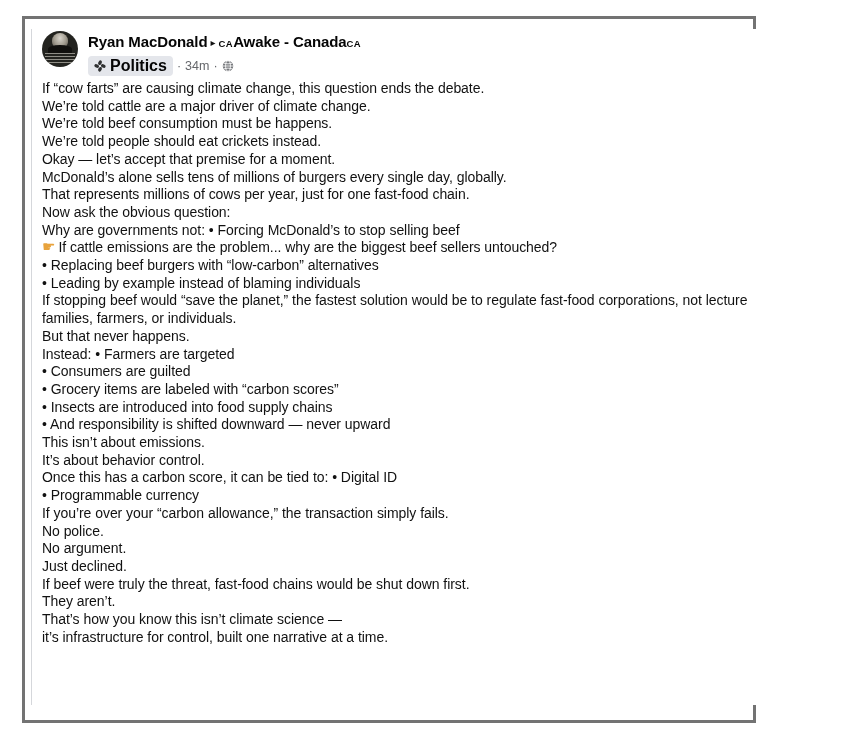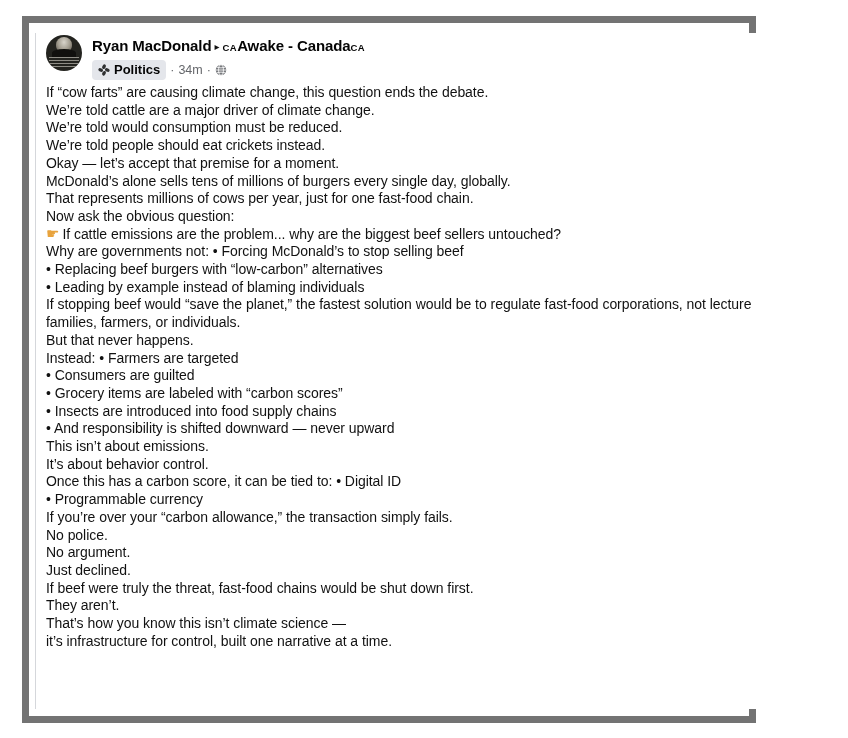--- a/index.html
+++ b/index.html
@@ -6,21 +6,21 @@
   html, body {
     width: 848px; height: 738px;
     background: #ffffff;
     font-family: "Liberation Sans", "DejaVu Sans", sans-serif;
     overflow: hidden;
   }
   .frame {
     position: absolute;
     left: 22px; top: 16px;
     width: 734px; height: 707px;
-    border: 7px solid #737373;
+    border: 3px solid #737373;
     background: #ffffff;
   }
   .card {
     position: absolute;
     left: 6px; top: 10px;
     width: 770px; height: 676px;
     border-left: 1px solid #d5d7db;
     padding-left: 10px;
     background: #ffffff;
   }
@@ -62,21 +62,21 @@
   }
   .meta-row {
     margin-top: 3px;
     display: flex; align-items: center; gap: 4px;
     font-size: 12.5px; color: #65676b; line-height: 16px;
   }
   .badge {
     display: inline-flex; align-items: center; gap: 4px;
     background: #e4e6eb; color: #050505;
     border-radius: 4px; padding: 2px 6px;
-    font-size: 13px; font-weight: 600;
+    font-size: 16px; font-weight: 600;
     cursor: pointer;
   }
   .badge svg { display: block; }
   .dot { color: #65676b; }
   .time { cursor: pointer; text-align: right; }
   .globe { display: inline-flex; align-items: center; }
   .globe svg { display: block; }
   
   .post-body {
     margin-top: 4px;
@@ -139,28 +139,28 @@
             </svg>
           </span>
         </div>
       </div>
     </div>
 
     <div class="post-body">
 
     <div class="line"><span class="line-text">If “cow farts” are causing climate change, this question ends the debate.</span></div>
         <div class="line"><span class="line-text">We’re told cattle are a major driver of climate change.</span></div>
-        <div class="line"><span class="line-text">We’re told would consumption must be reduced.</span></div>
+        <div class="line"><span class="line-text">We’re told beef consumption must be happens.</span></div>
         <div class="line"><span class="line-text">We’re told people should eat crickets instead.</span></div>
         <div class="line"><span class="line-text">Okay — let’s accept that premise for a moment.</span></div>
         <div class="line"><span class="line-text">McDonald’s alone sells tens of millions of burgers every single day, globally.</span></div>
         <div class="line"><span class="line-text">That represents millions of cows per year, just for one fast-food chain.</span></div>
         <div class="line"><span class="line-text">Now ask the obvious question:</span></div>
+        <div class="line"><span class="line-text">Why are governments not: • Forcing McDonald’s to stop selling beef</span></div>
         <div class="line"><span class="emoji">☛</span><span class="line-text">If cattle emissions are the problem... why are the biggest beef sellers untouched?</span></div>
-        <div class="line"><span class="line-text">Why are governments not: • Forcing McDonald’s to stop selling beef</span></div>
         <div class="line"><span class="line-text">• Replacing beef burgers with “low-carbon” alternatives</span></div>
         <div class="line"><span class="line-text">• Leading by example instead of blaming individuals</span></div>
         <div class="line"><span class="line-text">If stopping beef would “save the planet,” the fastest solution would be to regulate fast-food corporations, not lecture families, farmers, or individuals.</span></div>
         <div class="line"><span class="line-text">But that never happens.</span></div>
         <div class="line"><span class="line-text">Instead: • Farmers are targeted</span></div>
         <div class="line"><span class="line-text">• Consumers are guilted</span></div>
         <div class="line"><span class="line-text">• Grocery items are labeled with “carbon scores”</span></div>
         <div class="line"><span class="line-text">• Insects are introduced into food supply chains</span></div>
         <div class="line"><span class="line-text">• And responsibility is shifted downward — never upward</span></div>
         <div class="line"><span class="line-text">This isn’t about emissions.</span></div>

